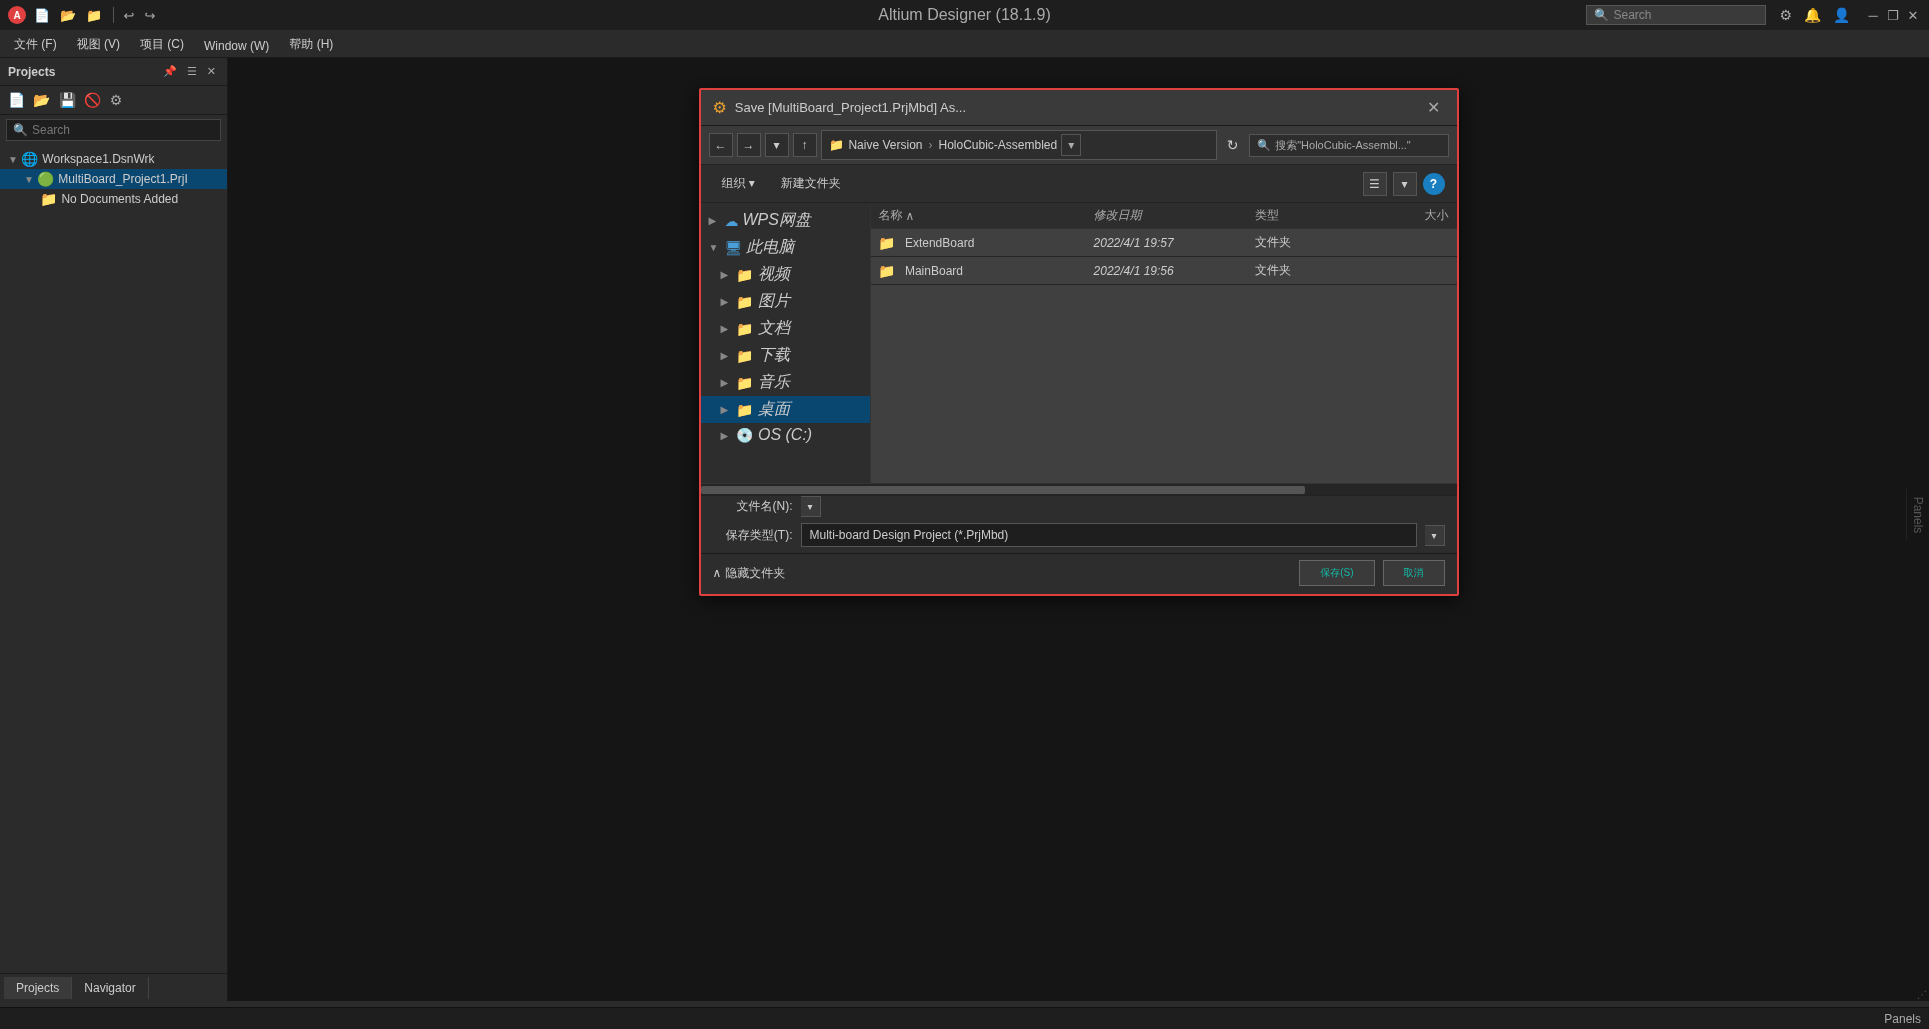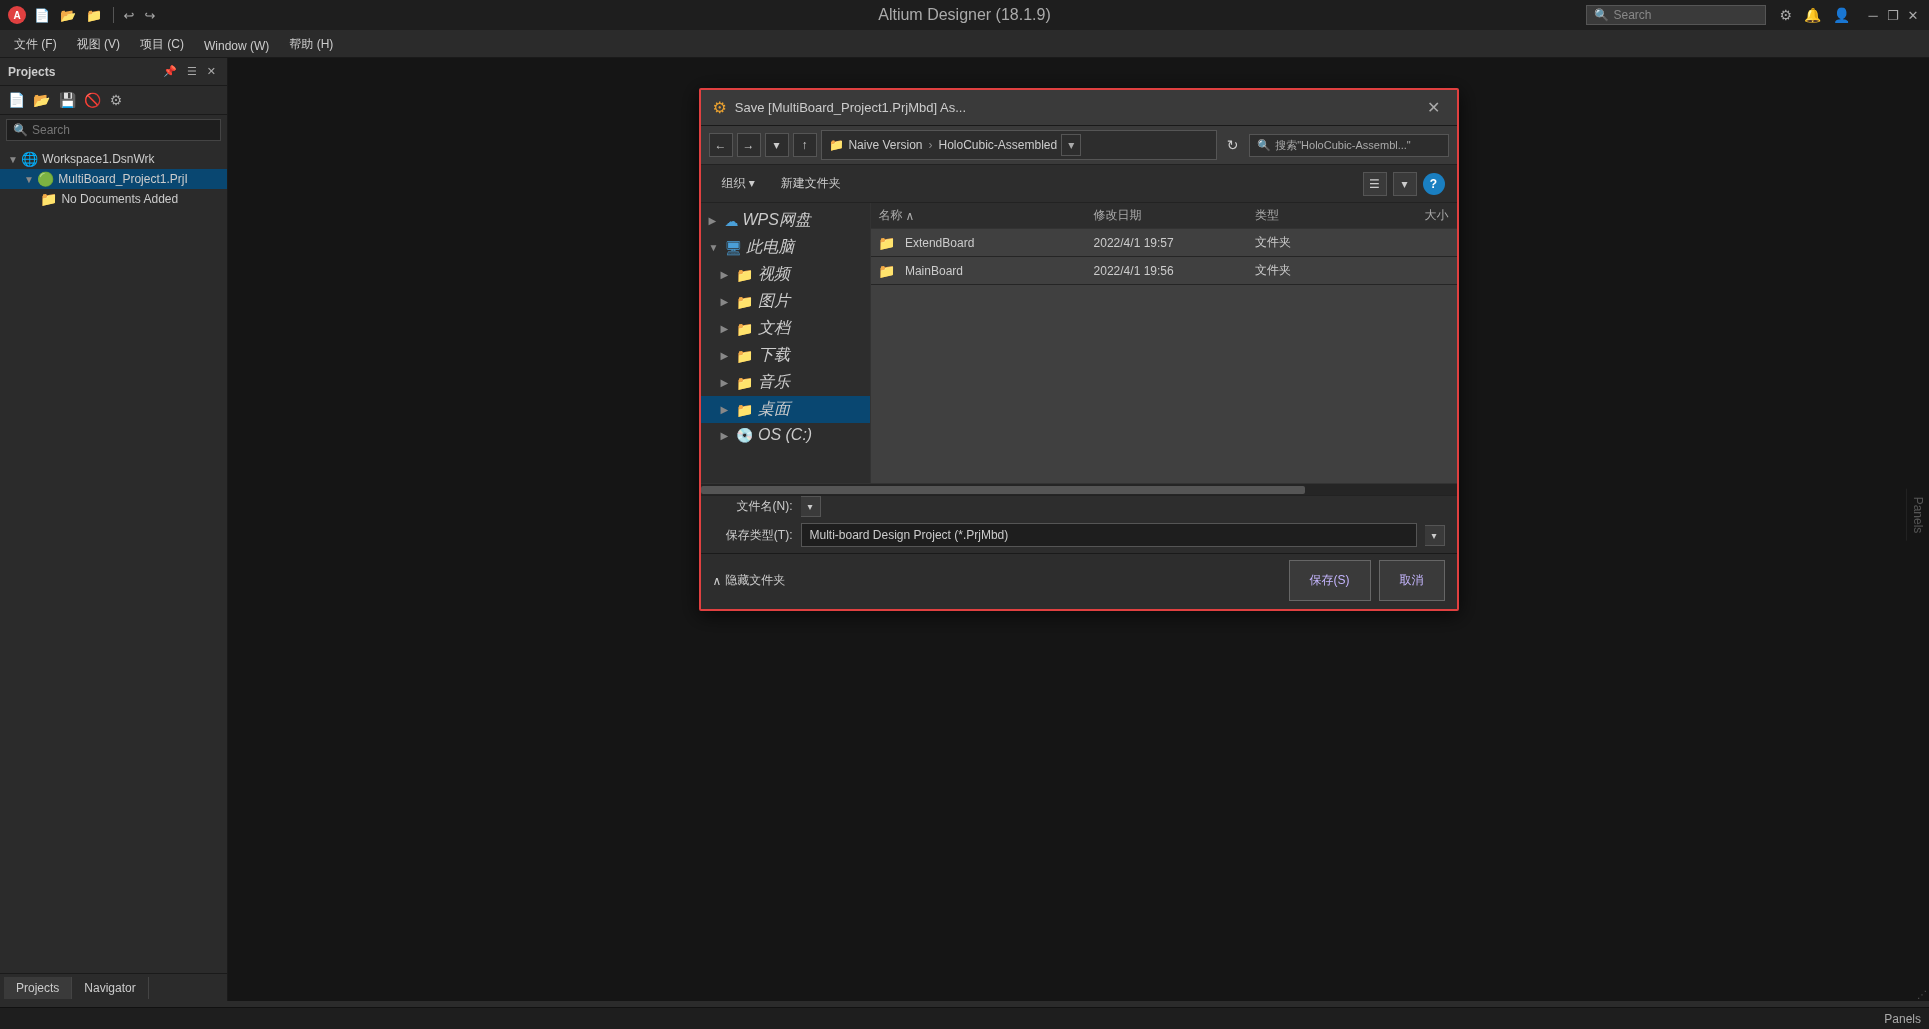--- a/index.html
+++ b/index.html
@@ -392,21 +392,21 @@
       display: flex;
       background: #2d2d2d;
       border-bottom: 1px solid #333;
       padding: 4px 8px;
       color: #aaa;
       font-size: 12px;
       position: sticky;
       top: 0;
     }
     .col-name { flex: 2; display: flex; align-items: center; gap: 3px; cursor: pointer; }
-    .col-date { flex: 1.5; }
+    .col-date { flex: 1.5; font-style: italic; }
     .col-type { flex: 1; }
     .col-size { flex: 0.8; text-align: right; }
     .file-row {
       display: flex;
       align-items: center;
       padding: 5px 8px;
       border-bottom: 1px solid #252525;
       cursor: pointer;
       color: #ccc;
       font-size: 12px;
@@ -488,24 +488,24 @@
       cursor: pointer;
       font-size: 12px;
     }
     .action-buttons {
       display: flex;
       gap: 8px;
     }
     .action-btn {
       background: #3a3a3a;
       border: 1px solid #666;
-      color: #c4b5fd;
-      padding: 11px 20px;
-      cursor: pointer;
-      font-size: 12px;
+      color: #14b8a6;
+      padding: 5px 20px;
+      cursor: pointer;
+      font-size: 10px;
     }
     .action-btn.primary {
       background: #3a3a3a;
     }
 
     
     .right-panels {
       position: fixed;
       right: 0;
       top: 50%;

